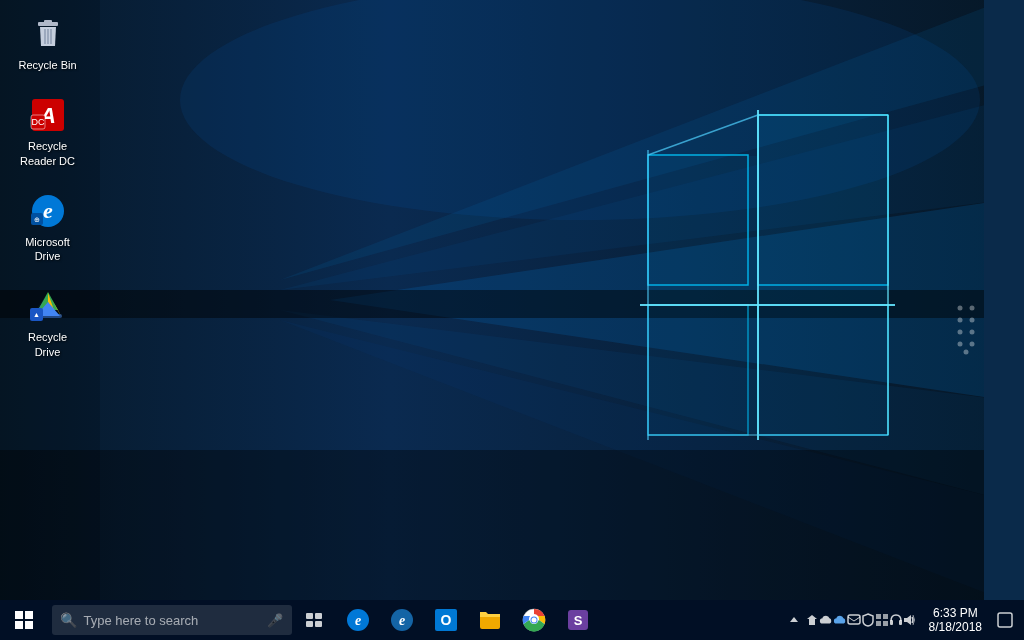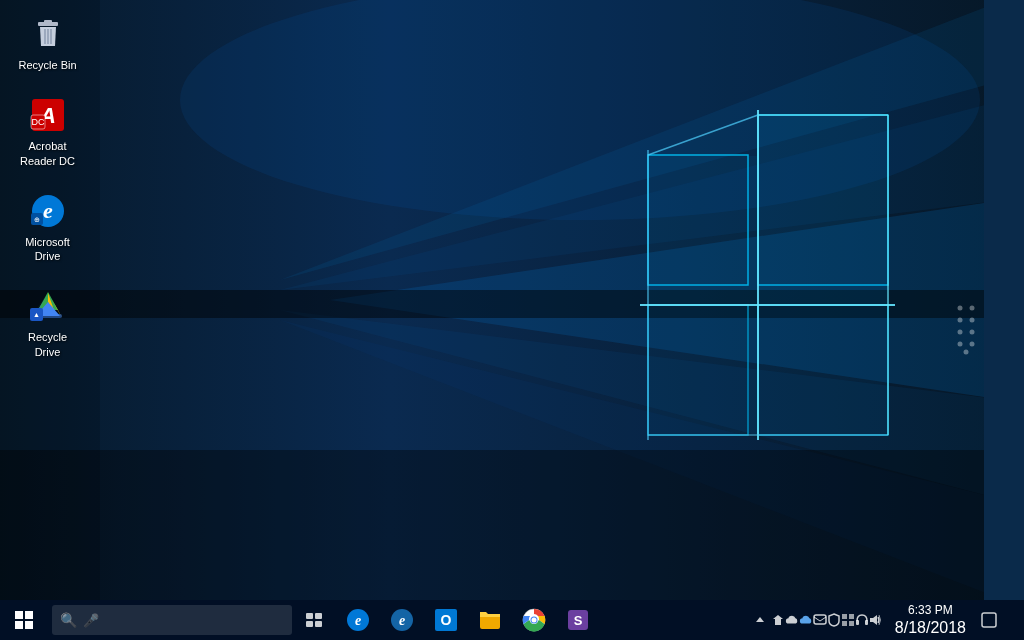--- a/index.html
+++ b/index.html
@@ -158,21 +158,21 @@
       cursor: pointer;
       position: relative;
     }
 
     
     .system-tray {
       margin-left: auto;
       display: flex;
       align-items: center;
       height: 40px;
-      padding-right: 20px;
+      padding-right: 4px;
     }
 
     .tray-icons {
       display: flex;
       align-items: center;
       padding: 0 4px;
     }
 
     .tray-icon {
       width: 18px;
@@ -195,21 +195,21 @@
       cursor: pointer;
       color: white;
     }
 
     .tray-time {
       font-size: 12px;
       line-height: 1.2;
     }
 
     .tray-date {
-      font-size: 16px;
+      font-size: 12px;
       line-height: 1.2;
     }
 
     .tray-notification {
       width: 30px;
       height: 40px;
       display: flex;
       align-items: center;
       justify-content: center;
       cursor: pointer;
@@ -330,21 +330,21 @@
       <div class="icon-img">
         <svg class="acrobat-icon-svg" viewBox="0 0 36 36">
           <rect x="2" y="2" width="32" height="32" rx="3" fill="#cc0000"></rect>
 
           <text x="18" y="26" text-anchor="middle" fill="white" font-size="22" font-weight="bold" font-style="italic" font-family="Arial">A</text>
 
           <rect x="1" y="18" width="14" height="14" rx="2" fill="#cc0000" stroke="white" stroke-width="0.5"></rect>
           <text x="8" y="28" text-anchor="middle" fill="white" font-size="9" font-family="Arial">DC</text>
         </svg>
       </div>
-      <span class="icon-label">Acrobat Reader DC</span>
+      <span class="icon-label">Recycle Reader DC</span>
     </div>
 
     <div class="desktop-icon">
       <div class="icon-img">
         <svg viewBox="0 0 36 36" width="36" height="36">
           <circle cx="18" cy="18" r="16" fill="#0078D7"></circle>
           <text x="18" y="25" text-anchor="middle" fill="white" font-size="22" font-style="italic" font-weight="bold" font-family="serif">e</text>
 
           <rect x="1" y="20" width="12" height="12" rx="2" fill="#0050a0"></rect>
           <text x="7" y="29" text-anchor="middle" fill="white" font-size="7" font-family="Arial">⊕</text>
@@ -404,20 +404,21 @@
     <svg class="windows-start-icon" viewBox="0 0 18 18">
       <rect x="0" y="0" width="8" height="8" fill="white"></rect>
       <rect x="10" y="0" width="8" height="8" fill="white"></rect>
       <rect x="0" y="10" width="8" height="8" fill="white"></rect>
       <rect x="10" y="10" width="8" height="8" fill="white"></rect>
     </svg>
   </div>
 
   <div class="taskbar-search">
     <span class="taskbar-search-icon">🔍</span>
+    <span class="taskbar-search-text">Type here to search</span>
     <span class="taskbar-search-mic">🎤</span>
   </div>
 
   <div class="taskbar-task-view">
     <svg width="16" height="14" viewBox="0 0 16 14">
       <rect x="0" y="0" width="7" height="6" rx="1" fill="white" opacity="0.8"></rect>
       <rect x="9" y="0" width="7" height="6" rx="1" fill="white" opacity="0.8"></rect>
       <rect x="0" y="8" width="7" height="6" rx="1" fill="white" opacity="0.8"></rect>
       <rect x="9" y="8" width="7" height="6" rx="1" fill="white" opacity="0.8"></rect>
     </svg>

